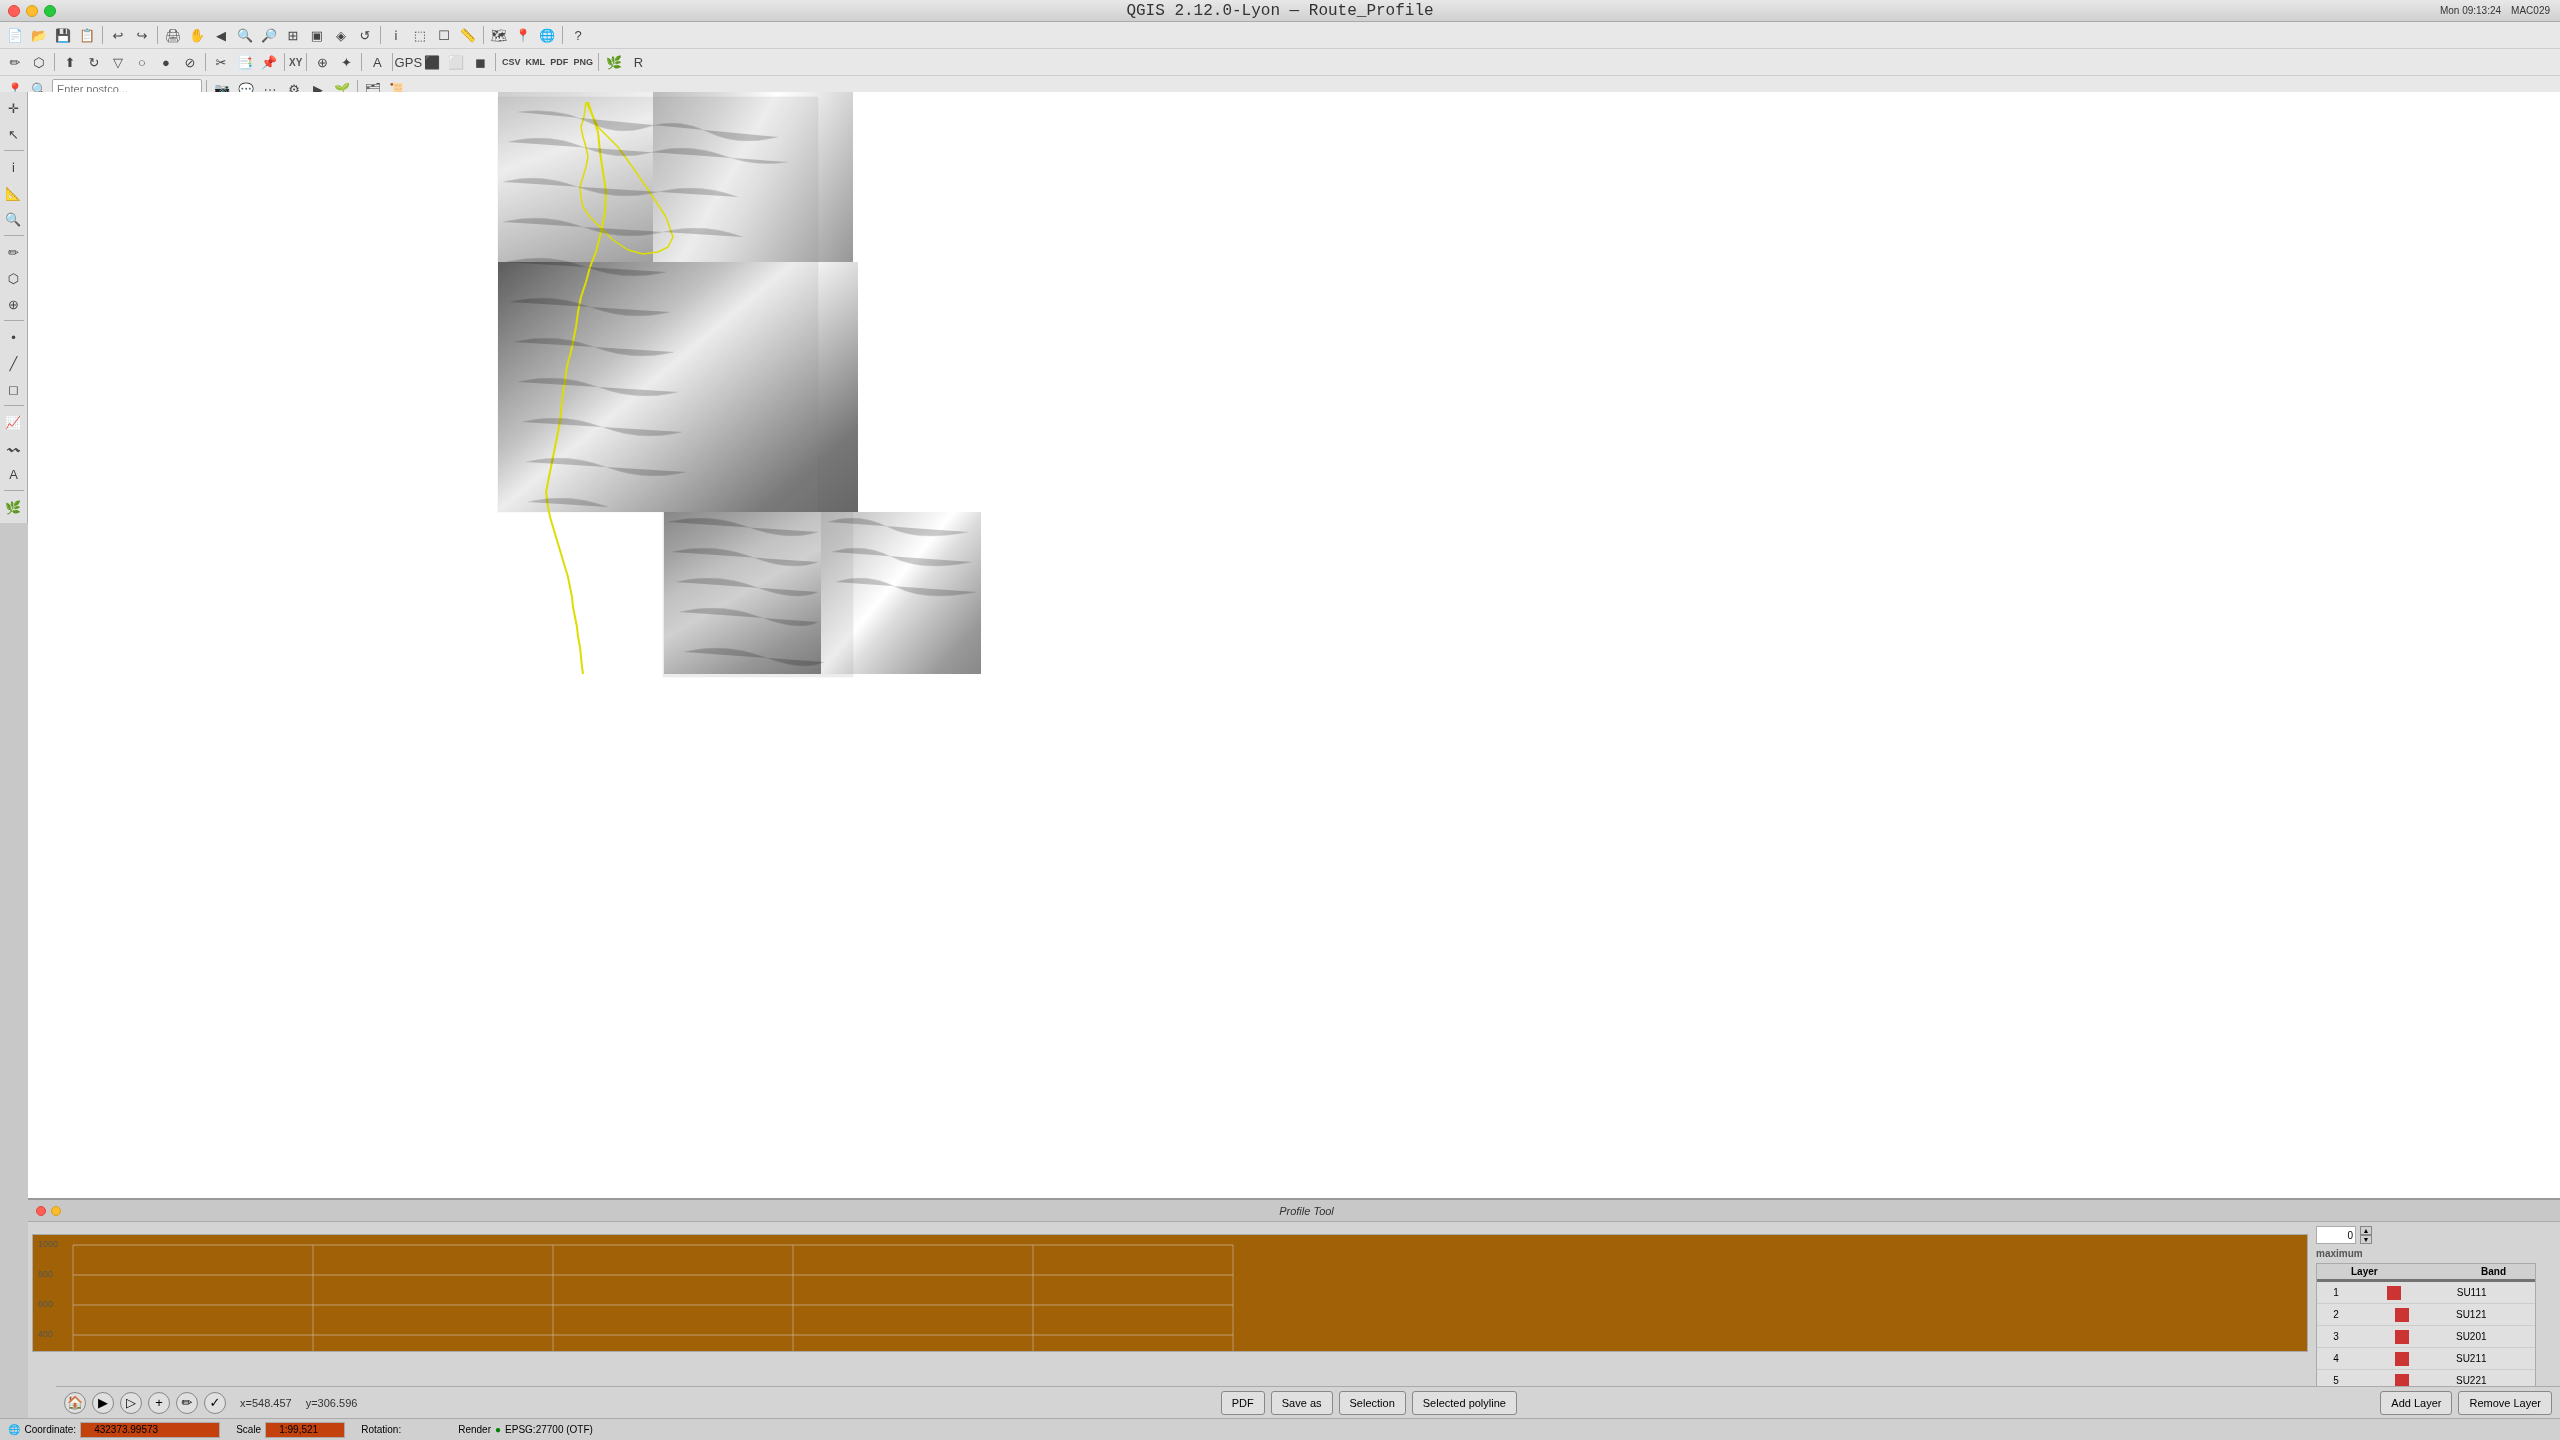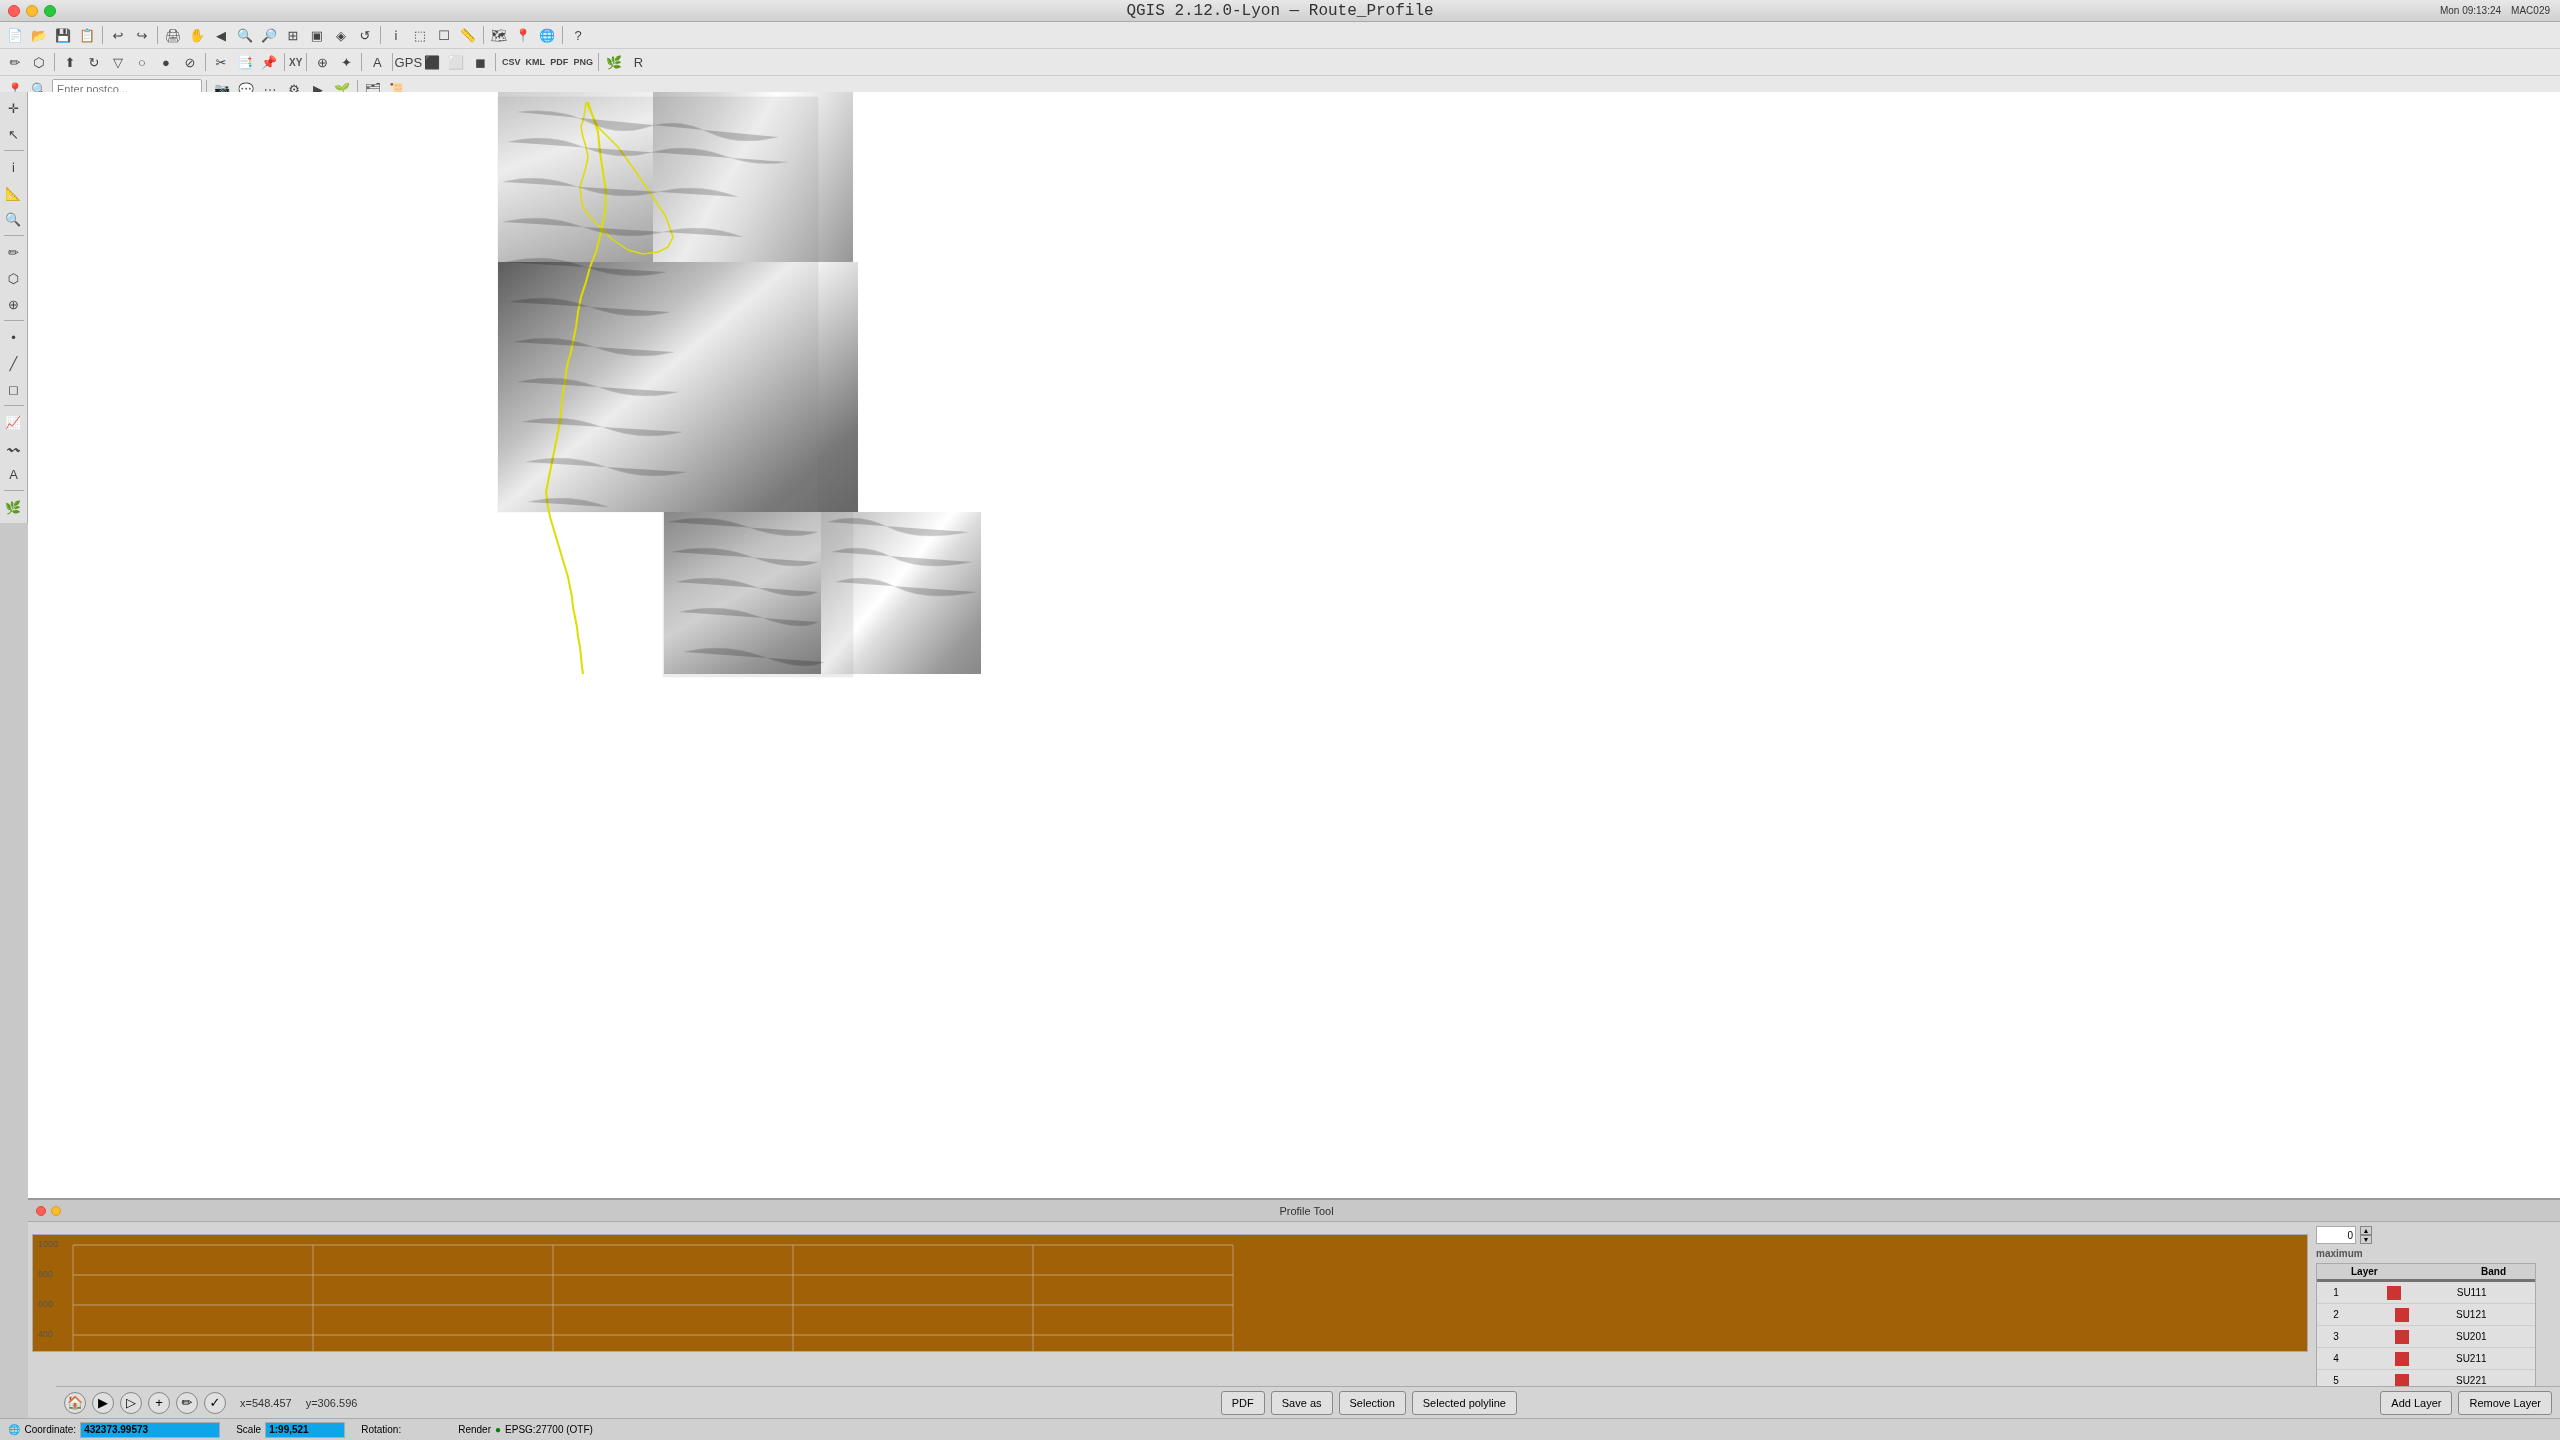--- a/index.html
+++ b/index.html
@@ -46,21 +46,21 @@
       position: relative; width: 100%; height: 100%;
     }
 
     
     #profile-tool {
       position: absolute; left: 28px; right: 0; bottom: 0; height: 220px;
       background: #d4d4d4; border-top: 2px solid #999;
     }
     #profile-header {
       display: flex; align-items: center; justify-content: space-between;
-      background: #c8c8c8; border-bottom: 1px solid #aaa; padding: 0 8px; height: 22px;
+      background: #c8c8c8; border-bottom: 1px solid #aaa; padding: 0 8px; height: 22px; font-style: italic;
     }
     #profile-header .traffic-lights { display: flex; gap: 5px; }
     #profile-title { font-size: 11px; color: #333; font-weight: 500; }
     .profile-tab { padding: 2px 12px; font-size: 11px; cursor: pointer; background: #c8c8c8; border: 1px solid #aaa; border-bottom: none; border-radius: 3px 3px 0 0; }
     .profile-tab.active { background: #d8d8d8; }
     
     #profile-content { display: flex; height: calc(100% - 22px - 30px - 32px); padding: 4px; gap: 8px; }
     
     
     #chart-area {
@@ -104,21 +104,21 @@
     .icon-circle { width: 22px; height: 22px; border-radius: 50%; display: flex; align-items: center; justify-content: center; cursor: pointer; border: 1px solid #888; background: #e0e0e0; font-size: 13px; }
     .coord-display { font-size: 11px; color: #333; margin-left: 8px; }
 
     
     #statusbar {
       position: absolute; bottom: 0; left: 0; right: 0; height: 22px;
       background: #d0d0d0; border-top: 1px solid #aaa;
       display: flex; align-items: center; padding: 0 8px; gap: 16px; font-size: 10px;
     }
     .status-item { display: flex; align-items: center; gap: 4px; }
-    .status-input { height: 16px; border: 1px solid #aaa; background: #0ea5e9; font-size: 10px; padding: 0 3px; font-weight: bold; }
+    .status-input { height: 16px; border: 1px solid #aaa; background: #c2410c; font-size: 10px; padding: 0 13px; }
     
     
     .chart-line { fill: none; stroke: #cc3333; stroke-width: 1.5; }
     .chart-grid { stroke: #ddd; stroke-width: 0.5; }
     .axis-text { font-size: 9px; fill: #555; }
   </style>
 </head>
 <body>
 
 <div id="titlebar">

